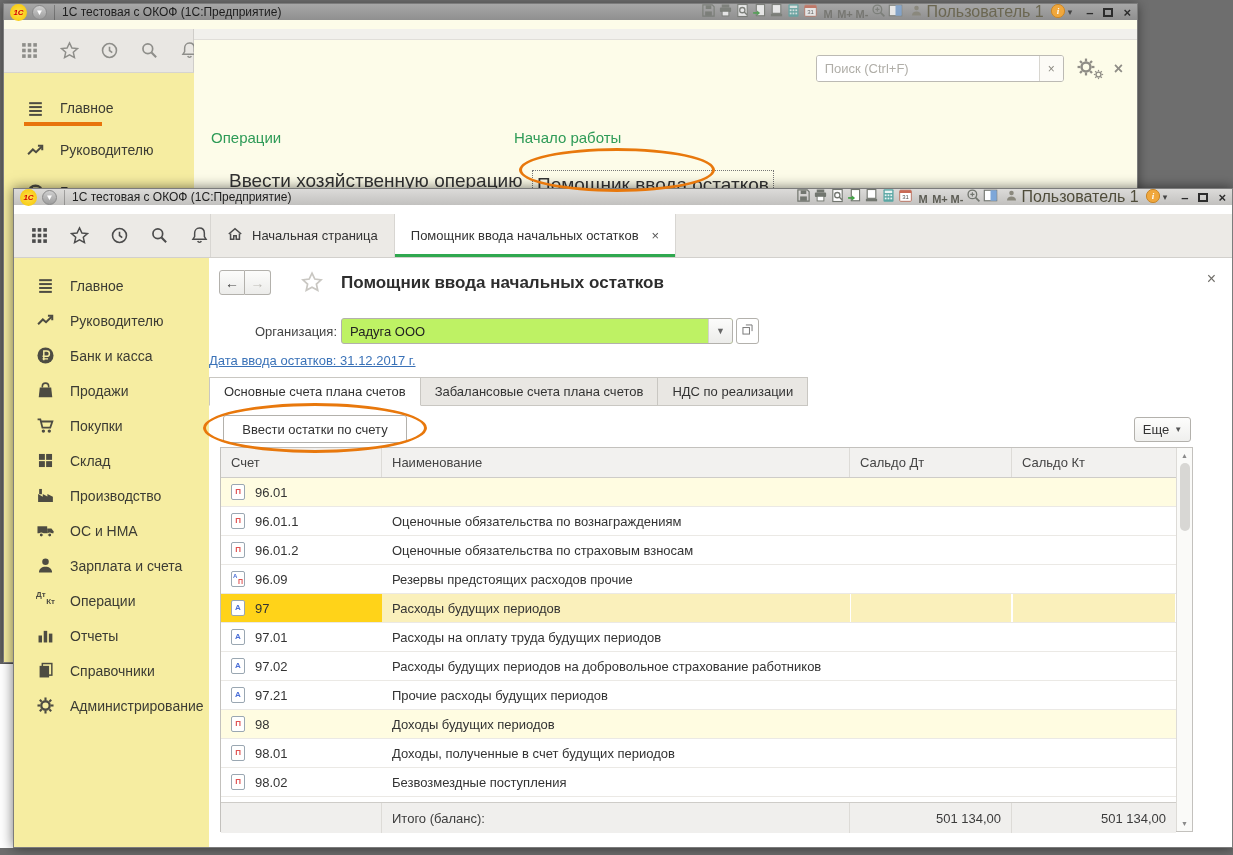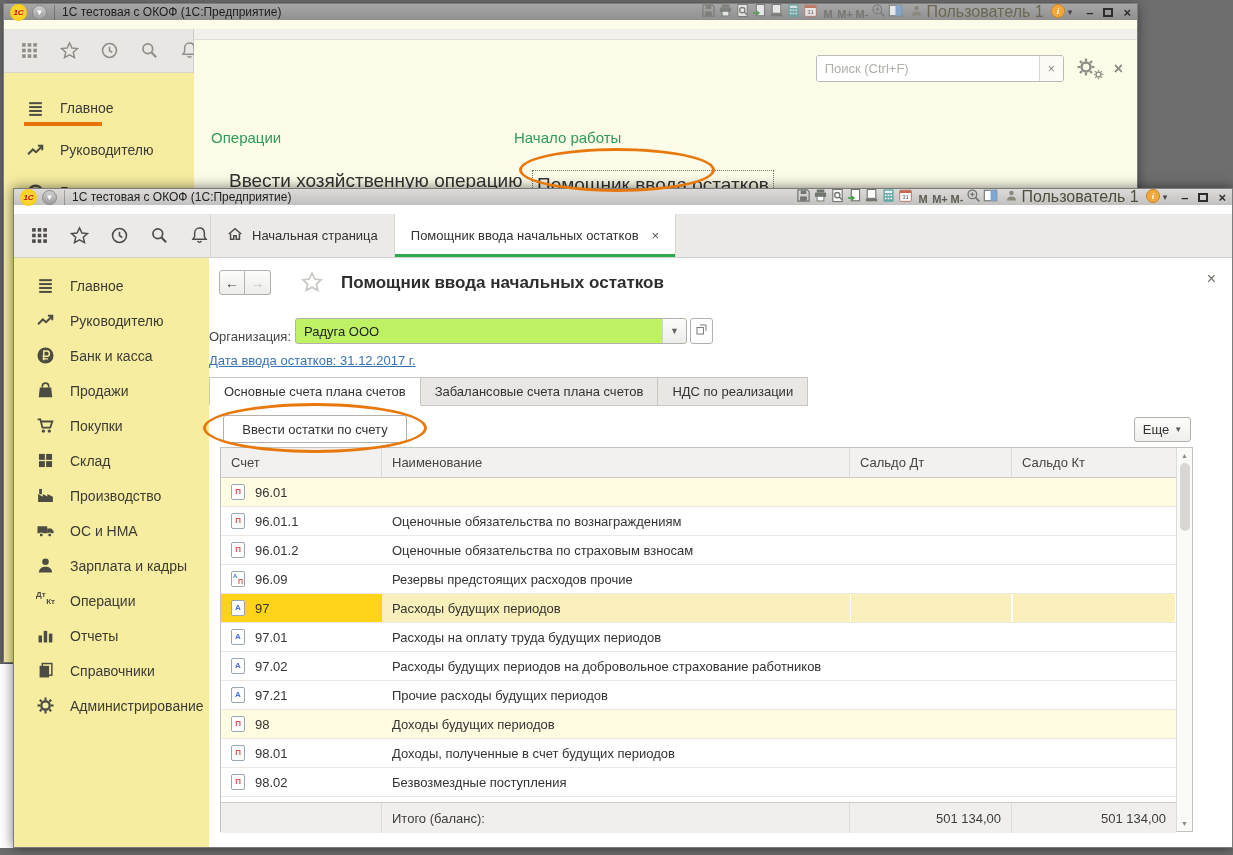--- a/index.html
+++ b/index.html
@@ -90,21 +90,21 @@
 
   .nav-seg { position:absolute; left:10px; top:12px; display:flex; }
   .nav-btn { width:26px; height:25px; border:1px solid #b3b1ac; background:linear-gradient(#fcfcfb,#ececea); display:flex; align-items:center; justify-content:center; font-size:14px; }
   .nav-btn.back { border-radius:3px 0 0 3px; color:#3f3f3f; }
   .nav-btn.fwd  { border-radius:0 3px 3px 0; border-left:0; color:#bdbbb6; }
   .fav-star { position:absolute; left:92px; top:13px; width:22px; height:22px; color:#c9c7c2; }
   .fav-star svg { width:22px; height:22px; }
   .page-title { position:absolute; left:132px; top:15px; font-size:17px; font-weight:bold; color:#2e2e2e; }
   .form-close { position:absolute; right:16px; top:12px; color:#6f6d68; font-size:16px; }
 
-  .org-row { position:absolute; left:0; top:60px; display:flex; align-items:flex-end; }
+  .org-row { position:absolute; left:0; top:60px; display:flex; align-items:center;padding-left:46px; }
   .org-label { font-size:13px; color:#444; width:86px; }
   .combo { display:flex; width:392px; height:26px; border:1px solid #b3b1ac; border-radius:3px; background:#bef264; overflow:hidden; }
   .combo-text { flex:1; padding:0 8px; font-size:13px; color:#222; display:flex; align-items:center; }
   .combo-caret { width:24px; border-left:1px solid #d4d2cd; background:linear-gradient(#fcfcfb,#ececea); display:flex; align-items:center; justify-content:center; color:#666; font-size:9px; }
   .open-btn { width:23px; height:26px; margin-left:3px; border:1px solid #b3b1ac; border-radius:3px; background:#fff; display:flex; align-items:center; justify-content:center; color:#777; }
   .open-btn svg { width:13px; height:13px; }
 
   .date-link { position:absolute; left:0; top:95px; font-size:13px; color:#3a72b8; text-decoration:underline; }
 
   .ctabs { position:absolute; left:0; top:119px; display:flex; height:29px; }
@@ -616,21 +616,21 @@
             </span>
             <span>ОС и НМА</span>
           </div>
           <div class="side-item">
             <span class="s-ic">
               <svg viewBox="0 0 18 18">
                 <circle cx="9" cy="5.4" r="3.1" fill="currentColor"></circle>
                 <path d="M2.8 15.6c0-3.7 2.8-5.4 6.2-5.4s6.2 1.7 6.2 5.4z" fill="currentColor"></path>
               </svg>
             </span>
-            <span>Зарплата и кадры</span>
+            <span>Зарплата и счета</span>
           </div>
           <div class="side-item">
             <span class="s-ic">
               <span class="dtkt">
                 <span class="dt">Дт</span>
                 <span class="kt">Кт</span>
               </span>
             </span>
             <span>Операции</span>
           </div>

